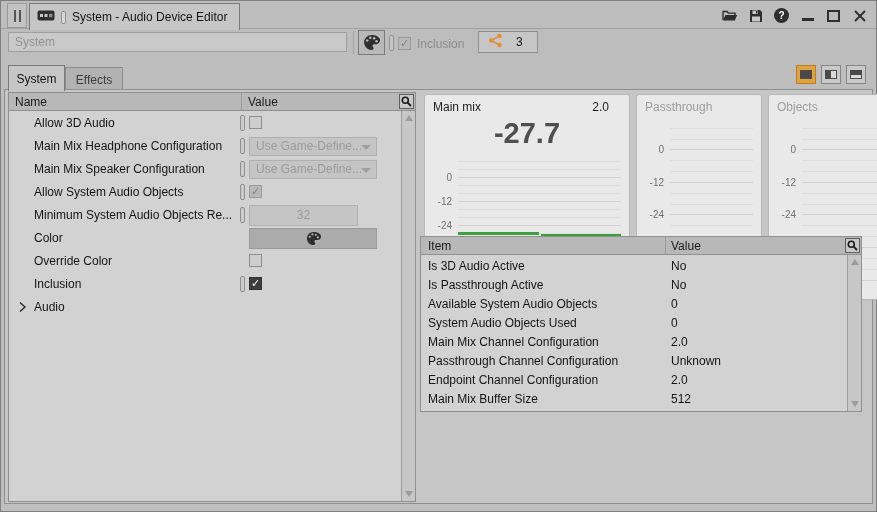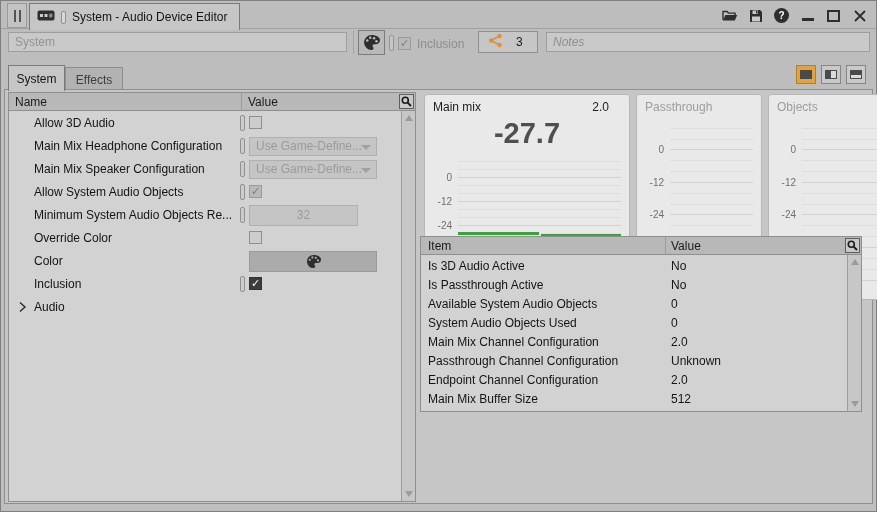--- a/index.html
+++ b/index.html
@@ -203,21 +203,20 @@
     <span>
       <svg width="15" height="15" viewBox="0 0 15 15">
           <path d="M3.2 7.5L11.5 3M3.2 7.5l8.3 4.5" stroke="#e09135" stroke-width="1.6"></path>
           <circle cx="11.5" cy="3" r="2.2" fill="#e09135"></circle>
           <circle cx="3.2" cy="7.5" r="2.2" fill="#e09135"></circle>
           <circle cx="11.5" cy="12" r="2.2" fill="#e09135"></circle>
         </svg>
     </span>
     <span class="share-count">3</span>
   </div>
-  <div class="field notes-field">Notes</div>
 </div>
 
 <div class="tabstrip">
   <div class="tab tab-system">System</div>
   <div class="tab tab-effects">Effects</div>
   <div class="view-btns">
     <div class="view-btn selected">
       <span class="vb-inner"></span>
       </div>
     <div class="view-btn">
@@ -269,34 +268,34 @@
           <span class="prop-name">Allow System Audio Objects</span>
           <span class="row-handle"></span>
           <span class="cb val-cb checked-dim">✓</span>
         </div>
         <div class="prop-row">
           <span class="prop-name">Minimum System Audio Objects Re...</span>
           <span class="row-handle"></span>
           <span class="inp">32</span>
         </div>
         <div class="prop-row">
-          <span class="prop-name">Override Color</span>
-          <span class="cb val-cb"></span>
-        </div>
-        <div class="prop-row">
           <span class="prop-name">Color</span>
           <span class="color-btn">
             <svg width="15" height="15" viewBox="0 0 16 16">
               <path d="M8 1a7 7 0 1 0 0 14c1.3 0 1.9-.8 1.9-1.6 0-.5-.2-.9-.5-1.2-.3-.3-.5-.7-.5-1.1 0-.8.7-1.5 1.5-1.5H12a4 4 0 0 0 4-4C16 3 12.4 1 8 1z" fill="#2e2e2e"></path>
               <circle cx="4" cy="6.2" r="1.2" fill="#ababab"></circle>
               <circle cx="6.8" cy="3.6" r="1.2" fill="#ababab"></circle>
               <circle cx="10.4" cy="4" r="1.2" fill="#ababab"></circle>
               <circle cx="12.7" cy="6.8" r="1.2" fill="#ababab"></circle>
             </svg>
           </span>
+        </div>
+        <div class="prop-row">
+          <span class="prop-name">Override Color</span>
+          <span class="cb val-cb"></span>
         </div>
         <div class="prop-row">
           <span class="prop-name">Inclusion</span>
           <span class="row-handle"></span>
           <span class="cb val-cb checked">✓</span>
         </div>
         <div class="prop-row">
           <span class="expander"><svg width="9" height="12" viewBox="0 0 9 12">
               <path d="M2 1.5l5 4.5-5 4.5" fill="none" stroke="#2a2a2a" stroke-width="1.4"></path>
             </svg></span>

